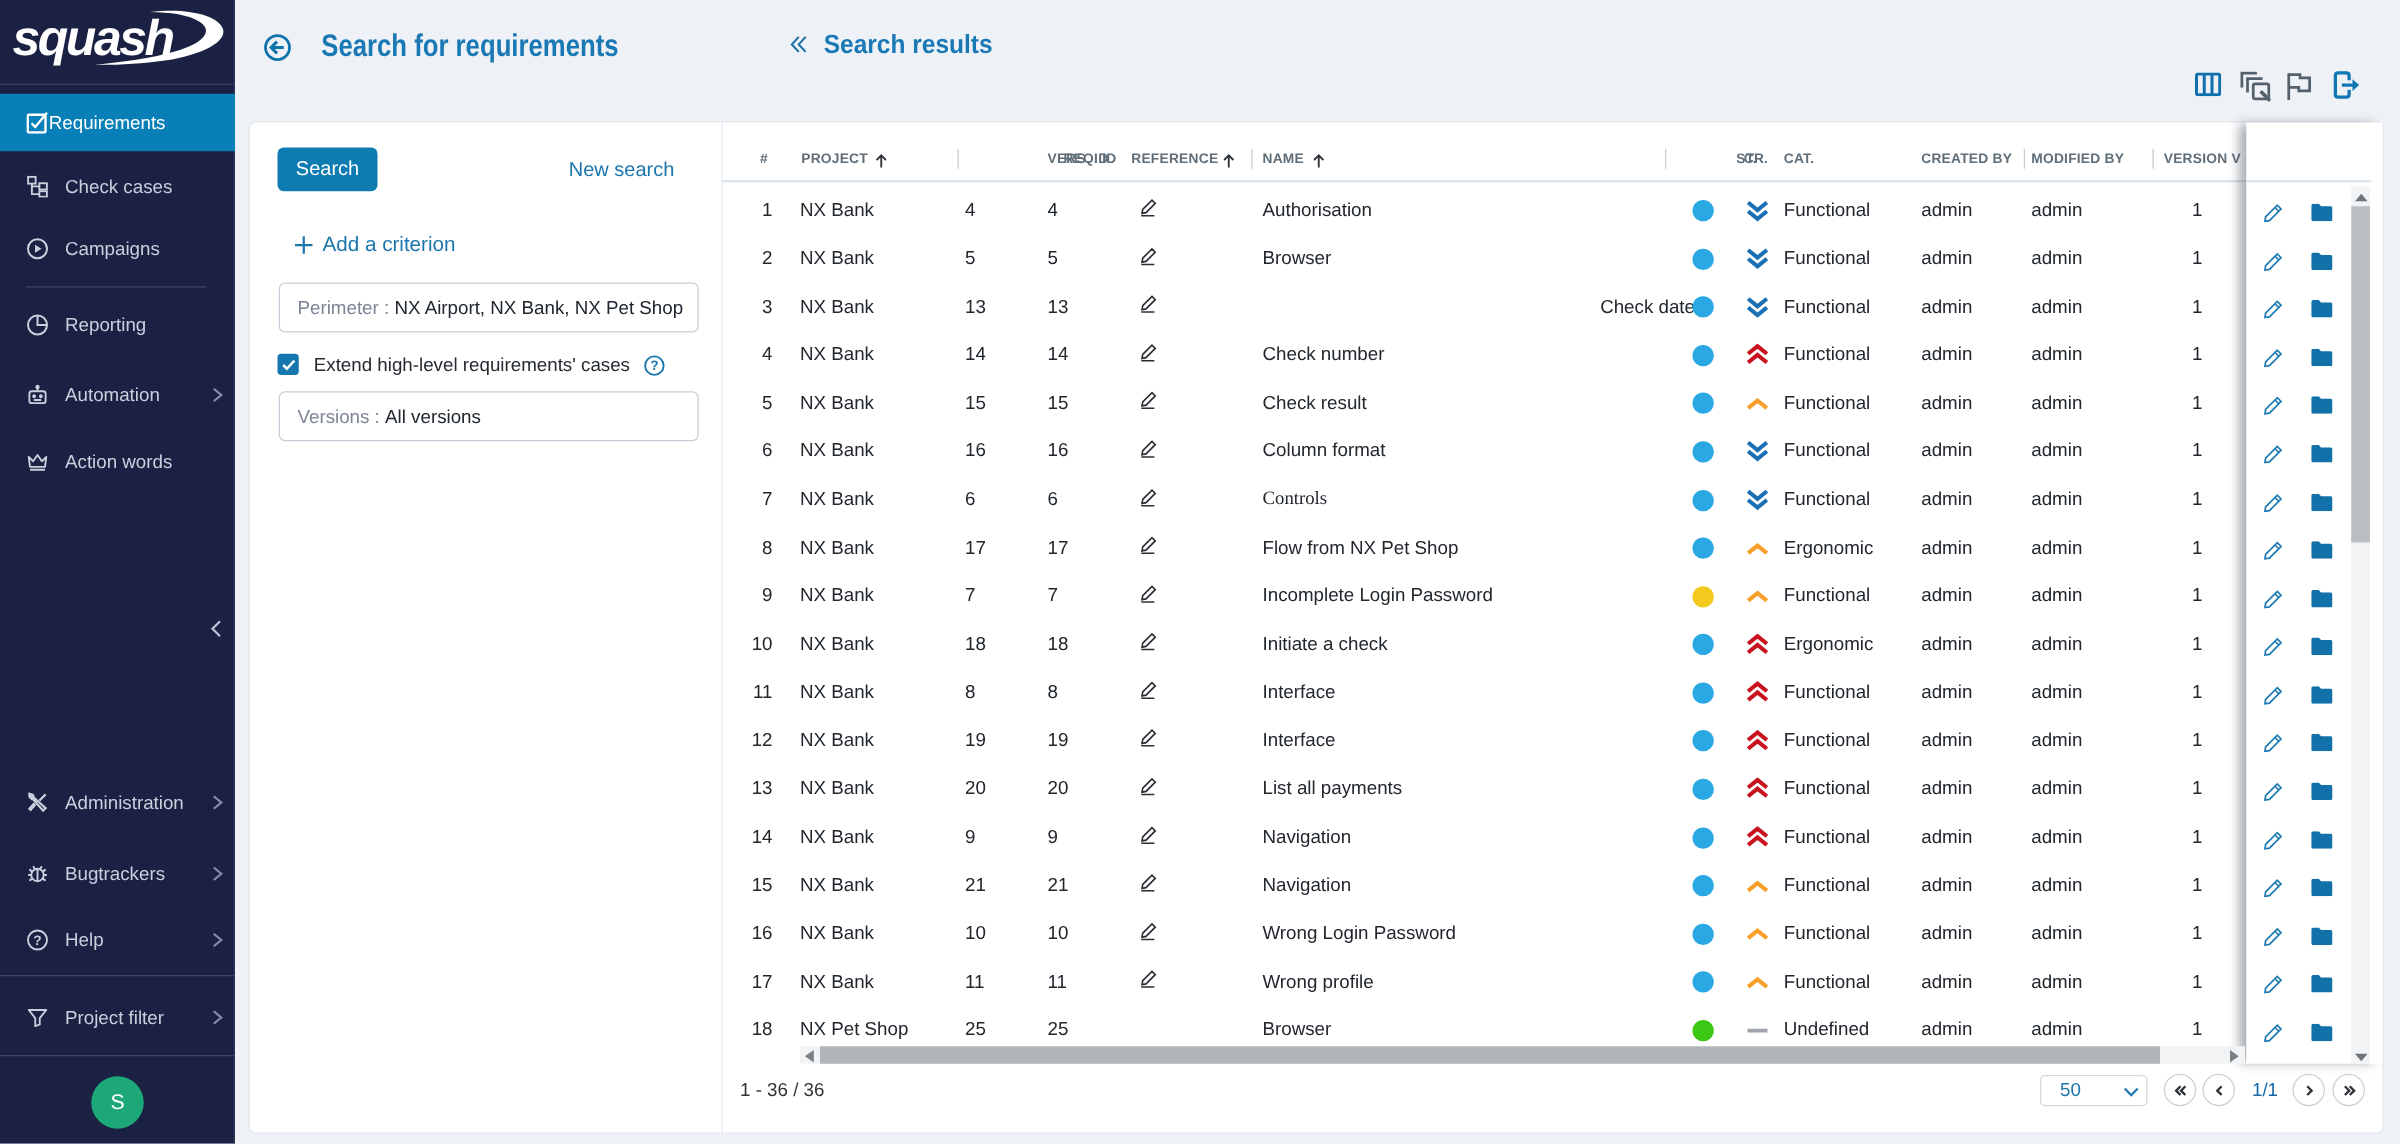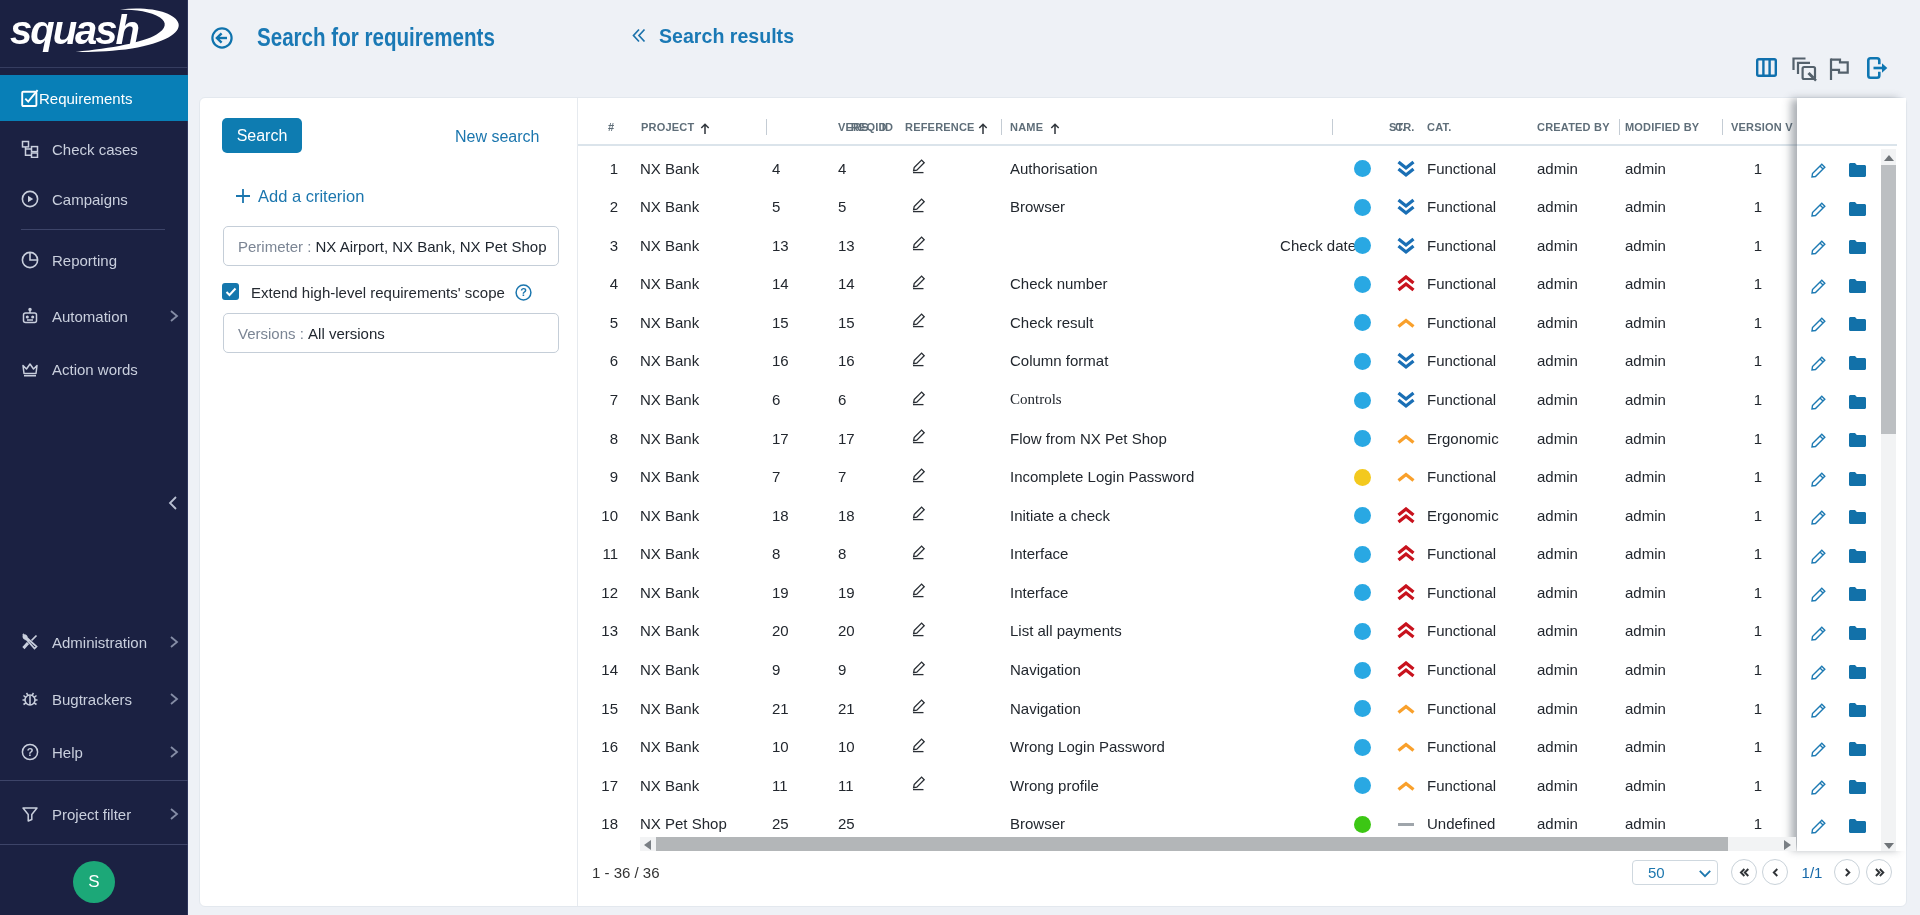--- a/index.html
+++ b/index.html
@@ -173,21 +173,21 @@
 <div class="abs" style="left:258px;top:187px;font-size:16.5px;color:#1b76ae;">Add a criterion</div>
 <div class="abs ct" style="left:223px;top:226px;width:336px;height:40px;border:1px solid #c5ced8;border-radius:5px;font-size:15px;">
     <span style="margin-left:14px;color:#7b8594;">Perimeter :&nbsp;</span>
     <span style="color:#202730;">NX Airport, NX Bank, NX Pet Shop</span>
   </div>
 <div class="abs ct" style="left:222px;top:283px;width:17px;height:17px;background:#1577ad;border-radius:3px;justify-content:center;">
     <svg width="12" height="10" viewBox="0 0 12 10">
       <path d="M1.5 5 L4.5 8 L10.5 1.5" fill="none" stroke="#fff" stroke-width="2"></path>
     </svg>
   </div>
-<div class="abs" style="left:251px;top:284px;font-size:15px;color:#252a31;">Extend high-level requirements' scope</div>
+<div class="abs" style="left:251px;top:284px;font-size:15px;color:#252a31;">Extend high-level requirements' cases</div>
 <svg class="abs" style="left:515px;top:284px" width="17" height="17" viewBox="0 0 17 17">
     <circle cx="8.5" cy="8.5" r="7.4" fill="none" stroke="#1b76ae" stroke-width="1.5"></circle>
     <text x="8.5" y="12.4" text-anchor="middle" font-size="11" font-weight="bold" fill="#1b76ae" font-family="Liberation Sans, sans-serif">?</text>
   </svg>
 <div class="abs ct" style="left:223px;top:313px;width:336px;height:40px;border:1px solid #c5ced8;border-radius:5px;font-size:15px;">
     <span style="margin-left:14px;color:#7b8594;">Versions :&nbsp;</span>
     <span style="color:#202730;">All versions</span>
   </div>
 <div class="abs" style="left:608px;top:121px;width:16px;height:13px;line-height:13px;font-size:11px;font-weight:bold;color:#5f6e79;letter-spacing:0.2px;text-align:left;">#</div>
 <div class="abs" style="left:641px;top:121px;width:200px;height:13px;line-height:13px;font-size:11px;font-weight:bold;color:#5f6e79;letter-spacing:0.2px;text-align:left;">PROJECT</div>

